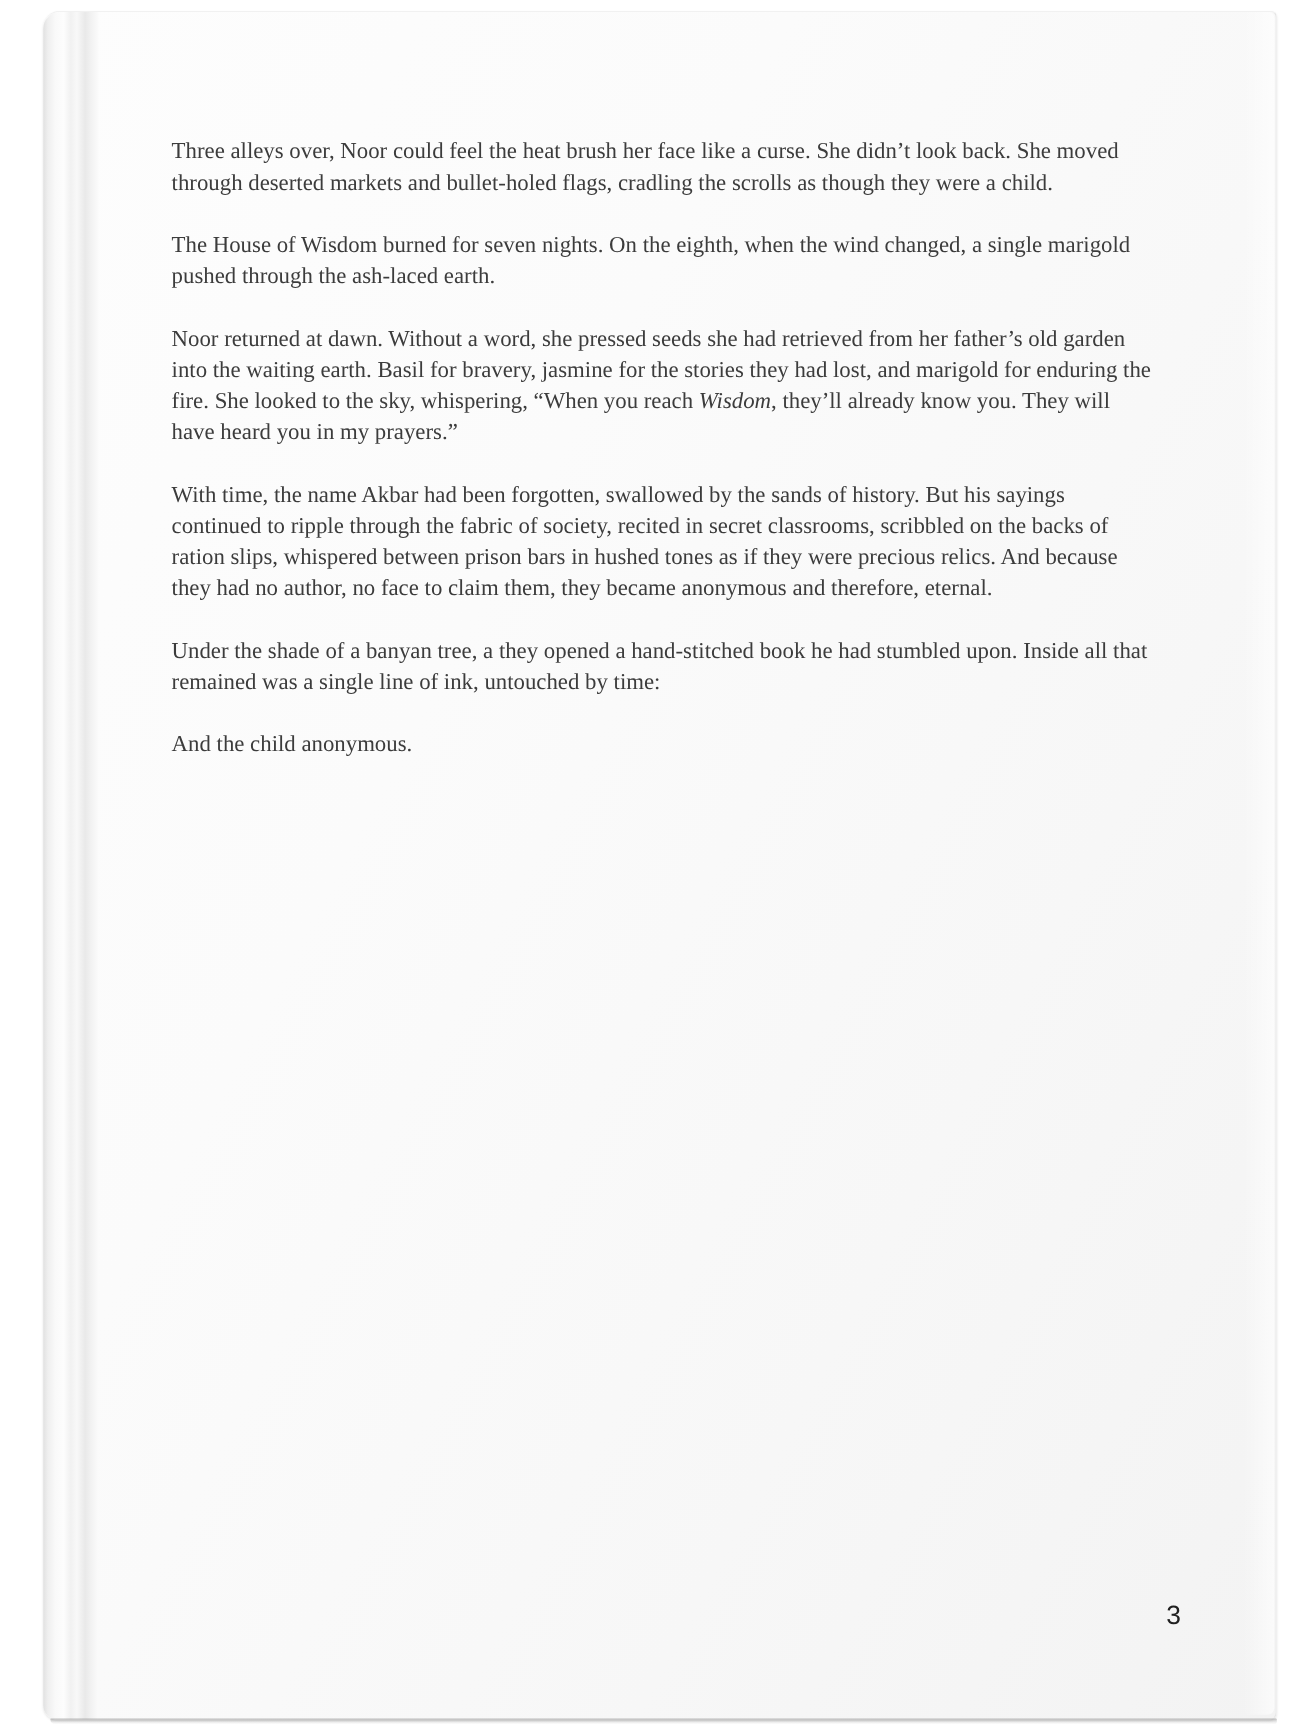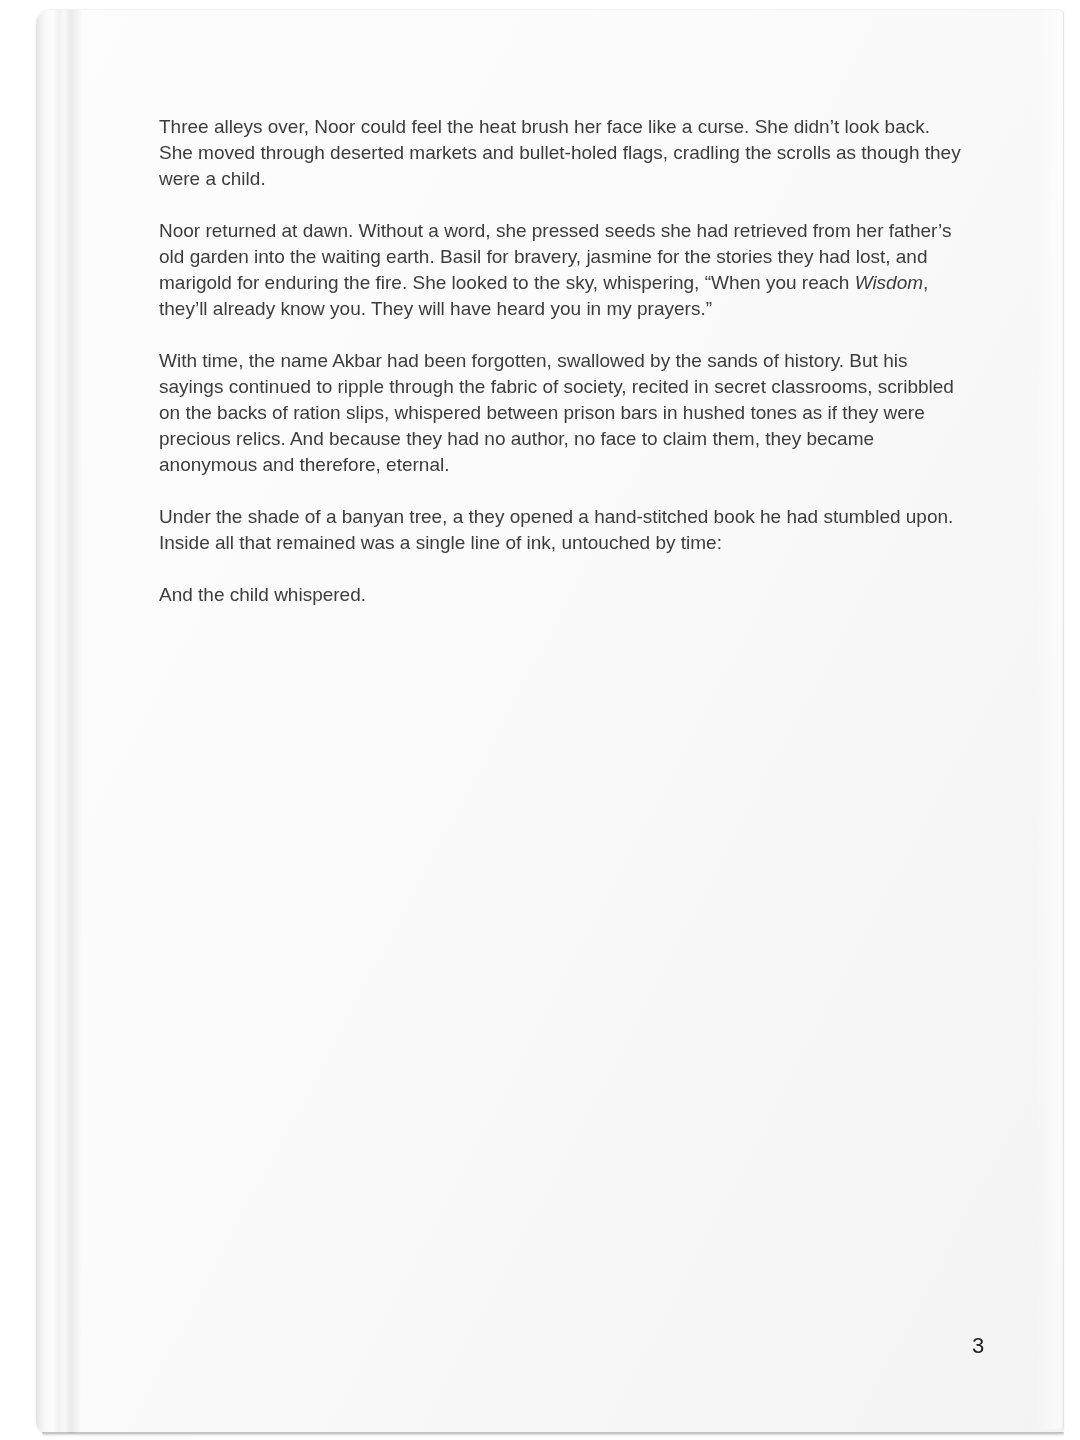--- a/index.html
+++ b/index.html
@@ -68,21 +68,22 @@
     position: absolute;
     left: 107px;
     top: 104px;
     width: 820px;
     font-family: "Liberation Sans", "DejaVu Sans", sans-serif;
     font-size: 19px;
     line-height: 26px;
     color: #3c3c3c;
   }
   .content p {
-    margin: 0 0 26px 16px;
+    margin: 0 0 26px 0;
+    font-family: Liberation Serif, serif;
   }
   .content .italic, .content em {
     font-style: italic;
     font-weight: normal;
   }
   .page-number {
     position: absolute;
     left: 912px;
     top: 1323px;
     width: 60px;
@@ -97,21 +98,22 @@
 <body>
 
 <div class="stage">
   <div class="page">
     <div class="binding"></div>
     <div class="right-sheen"></div>
     <div class="bottom-edge"></div>
 
     <div class="content">
       <p>Three alleys over, Noor could feel the heat brush her face like a curse. She didn’t look back. She moved through deserted markets and bullet-holed flags, cradling the scrolls as though they were a child.</p>
+      <p>The House of Wisdom burned for seven nights. On the eighth, when the wind changed, a single marigold pushed through the ash-laced earth.</p>
       <p><span>Noor returned at dawn. Without a word, she pressed seeds she had retrieved from her father’s old garden into the waiting earth. Basil for bravery, jasmine for the stories they had lost, and marigold for enduring the fire. She looked to the sky, whispering, “When you reach </span><em>Wisdom</em><span>, they’ll already know you. They will have heard you in my prayers.”</span></p>
       <p>With time, the name Akbar had been forgotten, swallowed by the sands of history. But his sayings continued to ripple through the fabric of society, recited in secret classrooms, scribbled on the backs of ration slips, whispered between prison bars in hushed tones as if they were precious relics. And because they had no author, no face to claim them, they became anonymous and therefore, eternal.</p>
       <p>Under the shade of a banyan tree, a they opened a hand-stitched book he had stumbled upon. Inside all that remained was a single line of ink, untouched by time:</p>
-      <p>And the child whispered.</p>
+      <p>And the child anonymous.</p>
     </div>
 
     <div class="page-number">3</div>
   </div>
 </div>
 
 </body></html>

